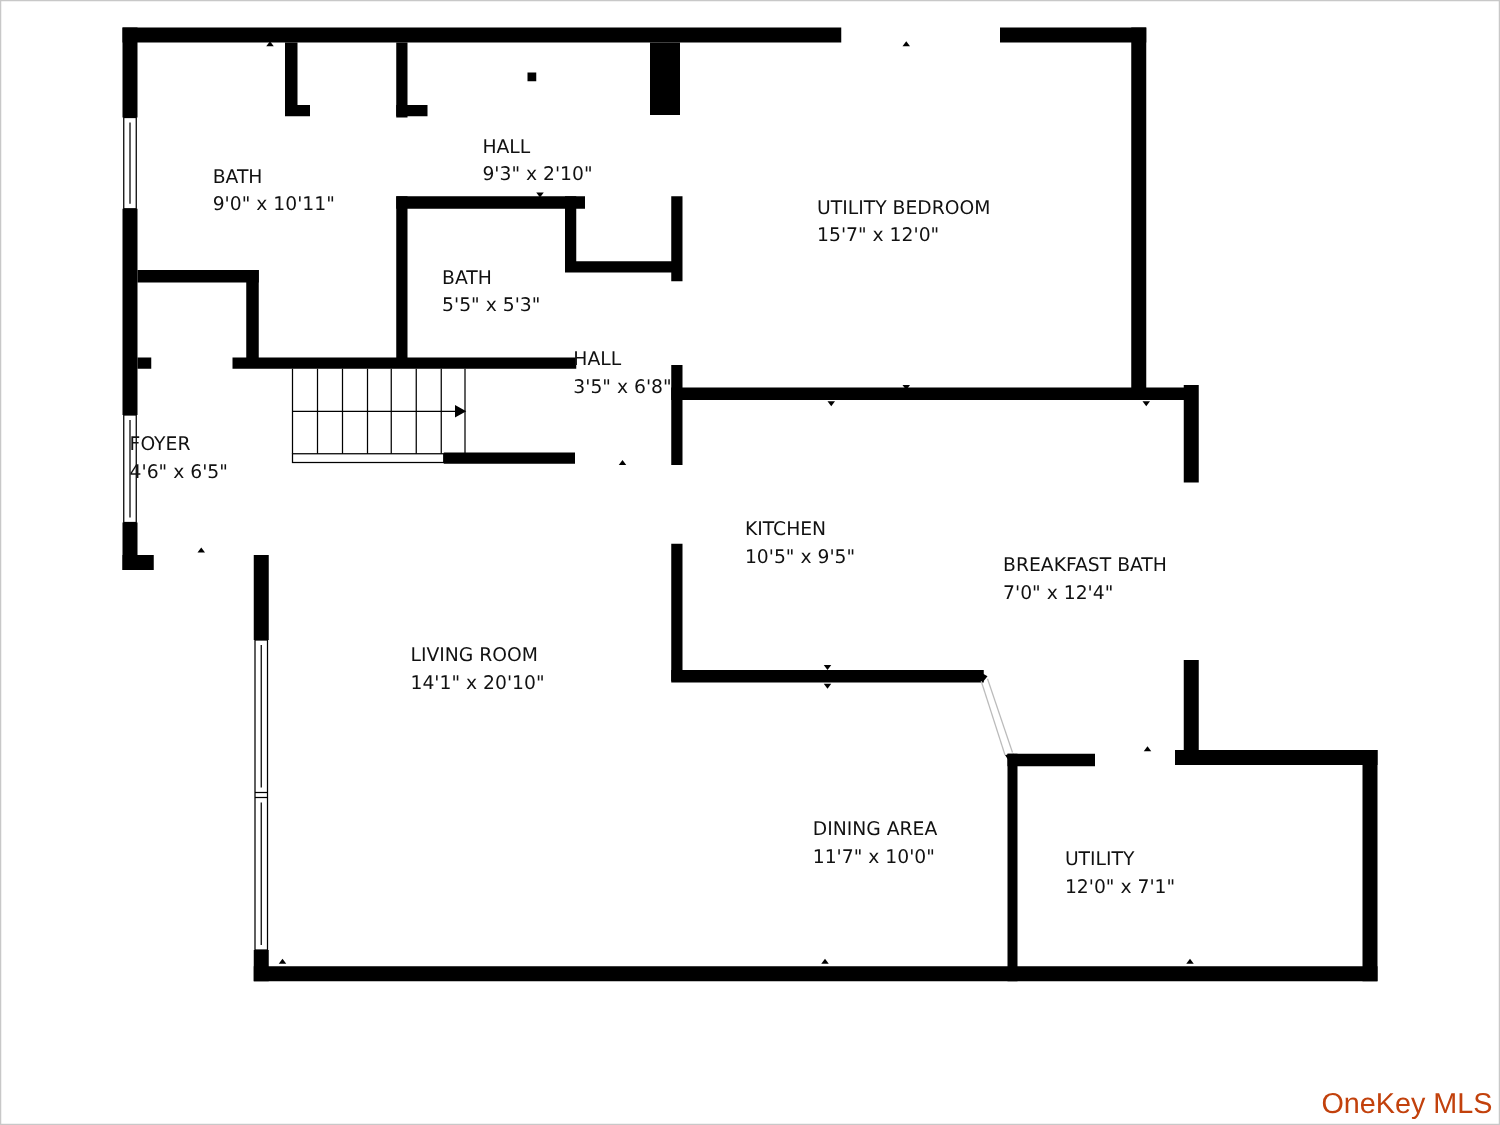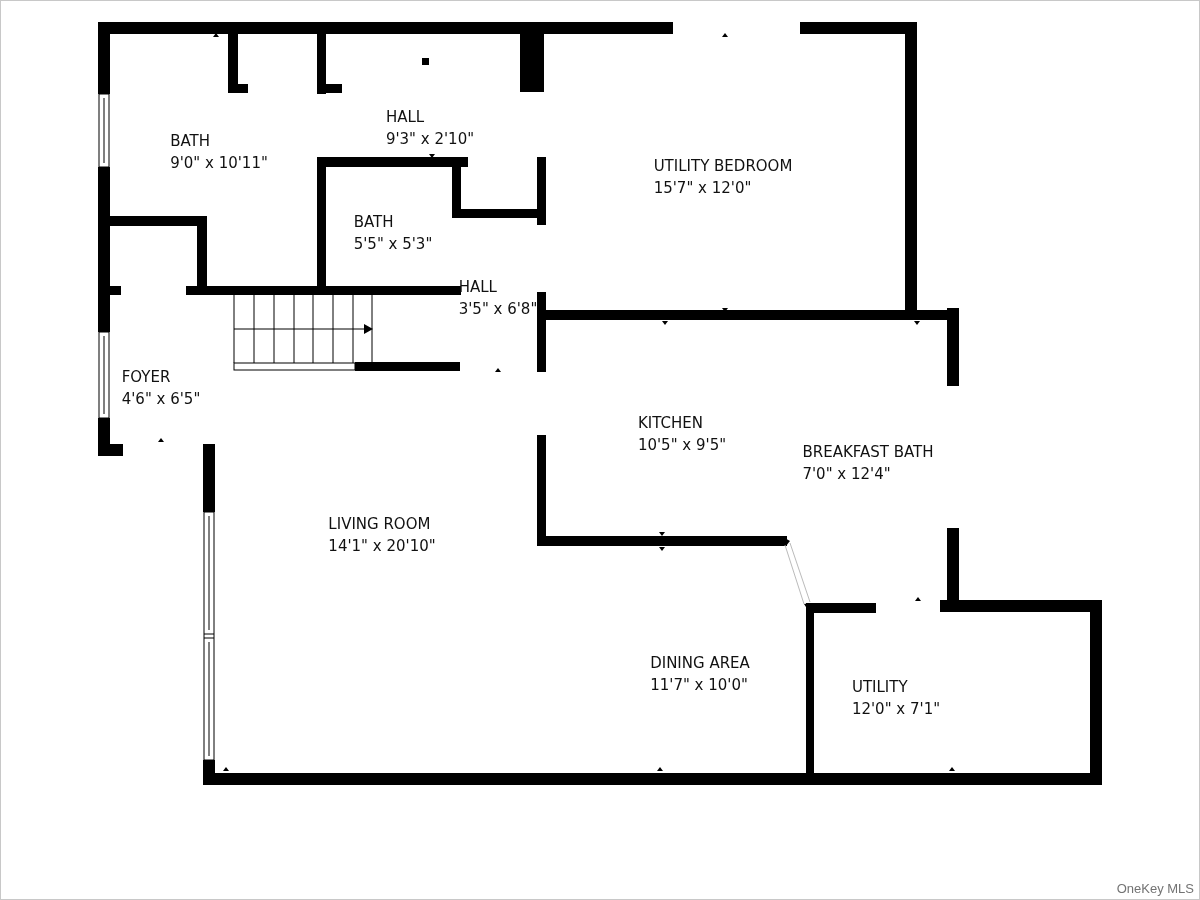--- a/index.html
+++ b/index.html
@@ -3,21 +3,21 @@
 <meta charset="utf-8">
 <style>
   html, body { margin: 0; padding: 0; background: #ffffff; }
   body { width: 1200px; height: 900px; position: relative; overflow: hidden; }
   .frame { position: absolute; left: 0; top: 0; width: 1198px; height: 898px; border: 1px solid #c8c8c8; }
   svg.plan { position: absolute; left: 0; top: 0; }
   .label { position: absolute; transform: translate(-50%, -50%); text-align: left;
            font-family: "DejaVu Sans", sans-serif; color: #111; font-size: 15px; line-height: 22px; white-space: nowrap; }
   .label .name, .label .dim { display: block; }
   .watermark { position: absolute; right: 6px; bottom: 4px; font-family: "Liberation Sans", sans-serif;
-               font-size: 13px; color: #737373; }
+               font-size: 23px; color: #c2410c; }
 </style>
 </head>
 <body>
 
 <div class="frame"></div>
 
 <svg class="plan" width="1200" height="900" viewBox="0 0 1200 900">
   <g fill="#000">
 
     <rect x="98" y="22" width="575" height="12"></rect>
@@ -134,25 +134,25 @@
   <span class="dim">15'7" x 12'0"</span>
 </div>
 <div class="label" style="left:393px; top:233px;">
   <span class="name">BATH</span>
   <span class="dim">5'5" x 5'3"</span>
 </div>
 <div class="label" style="left:498px; top:298px;">
   <span class="name">HALL</span>
   <span class="dim">3'5" x 6'8"</span>
 </div>
-<div class="label" style="left:161px; top:366px;margin-top:22px;">
+<div class="label" style="left:143px; top:366px;">
   <span class="name">FOYER</span>
   <span class="dim">4'6" x 6'5"</span>
 </div>
-<div class="label" style="left:682px; top:434px;">
+<div class="label" style="left:640px; top:434px;">
   <span class="name">KITCHEN</span>
   <span class="dim">10'5" x 9'5"</span>
 </div>
 <div class="label" style="left:868px; top:463px;">
   <span class="name">BREAKFAST BATH</span>
   <span class="dim">7'0" x 12'4"</span>
 </div>
 <div class="label" style="left:382px; top:535px;">
   <span class="name">LIVING ROOM</span>
   <span class="dim">14'1" x 20'10"</span>

